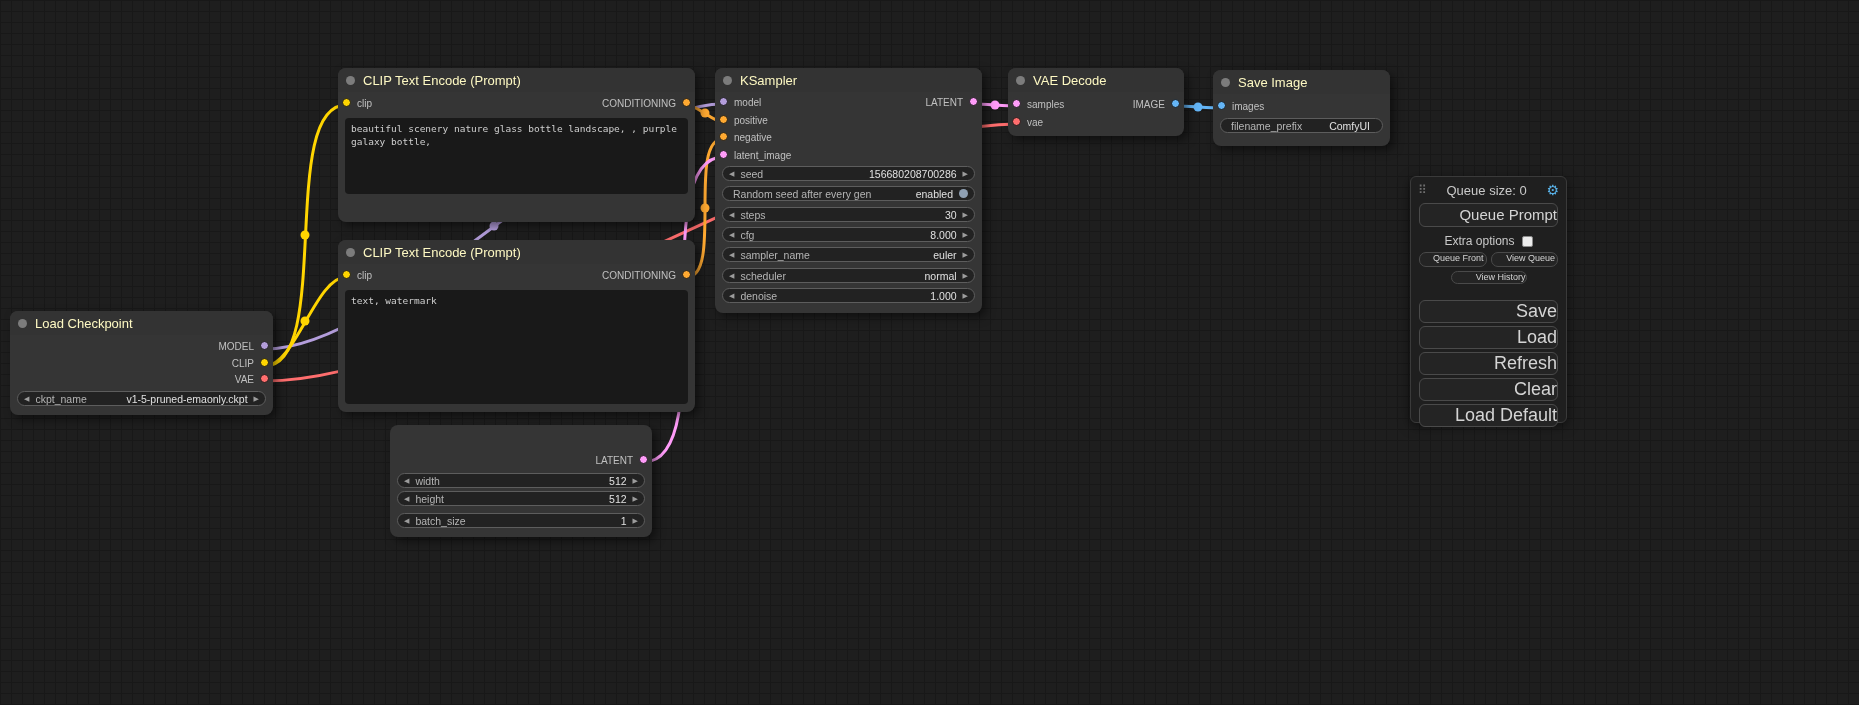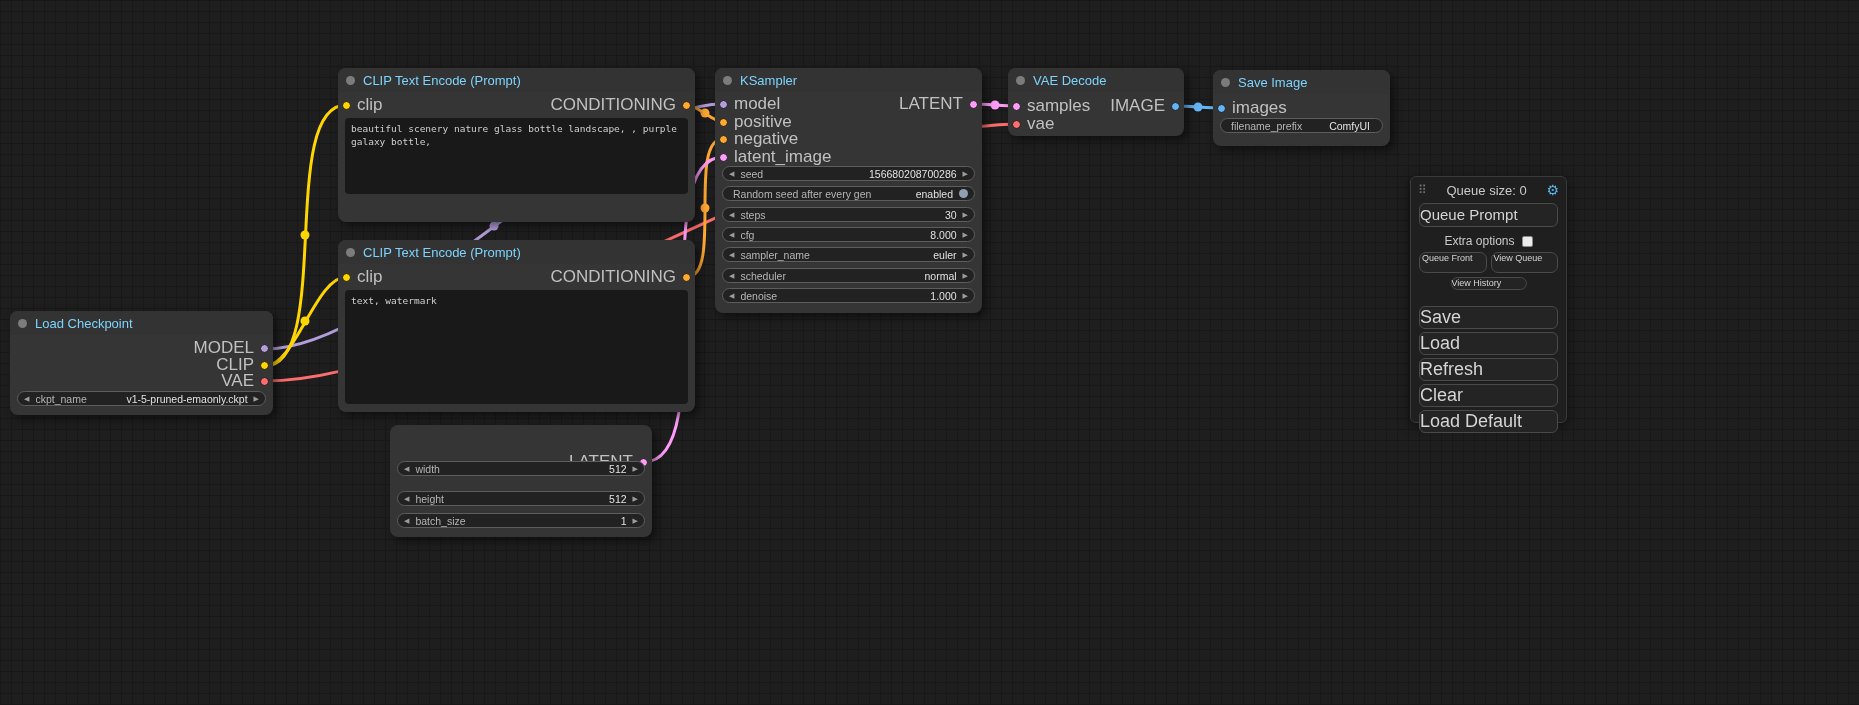--- a/index.html
+++ b/index.html
@@ -19,23 +19,23 @@
 
   .node{
     position:absolute;z-index:2;background:#353535;border-radius:8px;
     box-shadow:4px 4px 10px rgba(0,0,0,.5);
   }
   .node-header{
     height:24px;background:#333;border-radius:8px 8px 0 0;
     display:flex;align-items:center;padding:0 8px;
   }
   .title-dot{width:9px;height:9px;border-radius:50%;background:#7c7c7c;margin-right:8px;flex:0 0 auto}
-  .node-title{font-size:13px;color:#7dd3fc;white-space:nowrap}
-
-  .slot{position:absolute;height:14px;display:flex;align-items:center;font-size:17px;color:#c0c0c0;white-space:nowrap}
+  .node-title{font-size:13px;color:#fef9c3;white-space:nowrap}
+
+  .slot{position:absolute;height:14px;display:flex;align-items:flex-start;font-size:10px;color:#c0c0c0;white-space:nowrap}
   .slot.in{left:4px}
   .slot.out{right:4px;flex-direction:row-reverse}
   .dot{width:9px;height:9px;border-radius:50%;border:1px solid #1b1b1b;flex:0 0 auto}
   .slot.in .dot{margin-right:6px}
   .slot.out .dot{margin-left:6px}
 
   .widget{
     position:absolute;left:7px;right:7px;height:15px;
     background:#222;border:1px solid #5d5d5d;border-radius:8px;
     display:flex;align-items:center;padding:0 6px;font-size:10.5px;color:#b5b5b5;
@@ -57,27 +57,27 @@
     position:absolute;left:1410px;top:176px;width:157px;height:247px;z-index:3;
     background:#1f1f1f;border:1px solid #3a3a3a;border-radius:6px;
     box-shadow:0 3px 12px rgba(0,0,0,.55);
   }
   .menu-header{display:flex;align-items:center;padding:5px 7px 3px;font-size:13px;color:#c9c9c9}
   .drag-handle{color:#6f6f6f;font-size:12px;margin-right:4px;cursor:grab}
   .queue-size{flex:1;text-align:center}
   .gear{font-size:14px;margin-left:4px;cursor:pointer}
   .btn{
     display:block;background:#242424;border:1px solid #4a4a4a;border-radius:6px;
-    color:#d4d4d4;text-align:left;cursor:pointer;
+    color:#d4d4d4;text-align:right;cursor:pointer;
   }
   .btn-queue{margin:2px 8px 0;height:24px;font-size:15px;line-height:22px}
   .extra-row{display:flex;align-items:center;justify-content:center;gap:7px;margin:7px 0 4px;font-size:12px;color:#c9c9c9}
   .checkbox{width:11px;height:11px;background:#ececec;border:1px solid #8a8a8a;border-radius:2px;cursor:pointer}
   .small-row{display:flex;gap:4px;margin:0 8px}
-  .btn-small{font-size:9px;height:21px;line-height:11px;border-radius:7px;flex:1;padding:0 2px}
+  .btn-small{font-size:9px;height:15px;line-height:11px;border-radius:7px;flex:1;padding:0 2px}
   .btn-history{width:76px;margin:4px auto 16px;font-size:9px;height:13px;line-height:11px;border-radius:7px}
   .btn-large{margin:3px 8px 0;height:23px;font-size:18px;line-height:21px}
   .btn-large.first{margin-top:12px}
 </style>
 </head>
 <body>
 
 <div style="position:absolute;inset:0">
 
   <svg class="wires" width="1859" height="705">
@@ -156,21 +156,21 @@
       <span>CONDITIONING</span>
     </div>
     <div class="prompt-text" style="top:50px;height:114px">text, watermark</div>
   </div>
 
   <div class="node" style="left:390px;top:425px;width:262px;height:112px">
     <div class="slot out" style="top:30px">
       <span class="dot" style="background: rgb(255, 156, 249);"></span>
       <span>LATENT</span>
     </div>
-    <div class="widget" style="top:36px">
+    <div class="widget" style="top:48px">
       <span class="warrow">◀</span>
       <span class="wname">width</span>
       <span class="wval">512</span>
       <span class="warrow">▶</span>
     </div>
     <div class="widget" style="top:66px">
       <span class="warrow">◀</span>
       <span class="wname">height</span>
       <span class="wval">512</span>
       <span class="warrow">▶</span>

